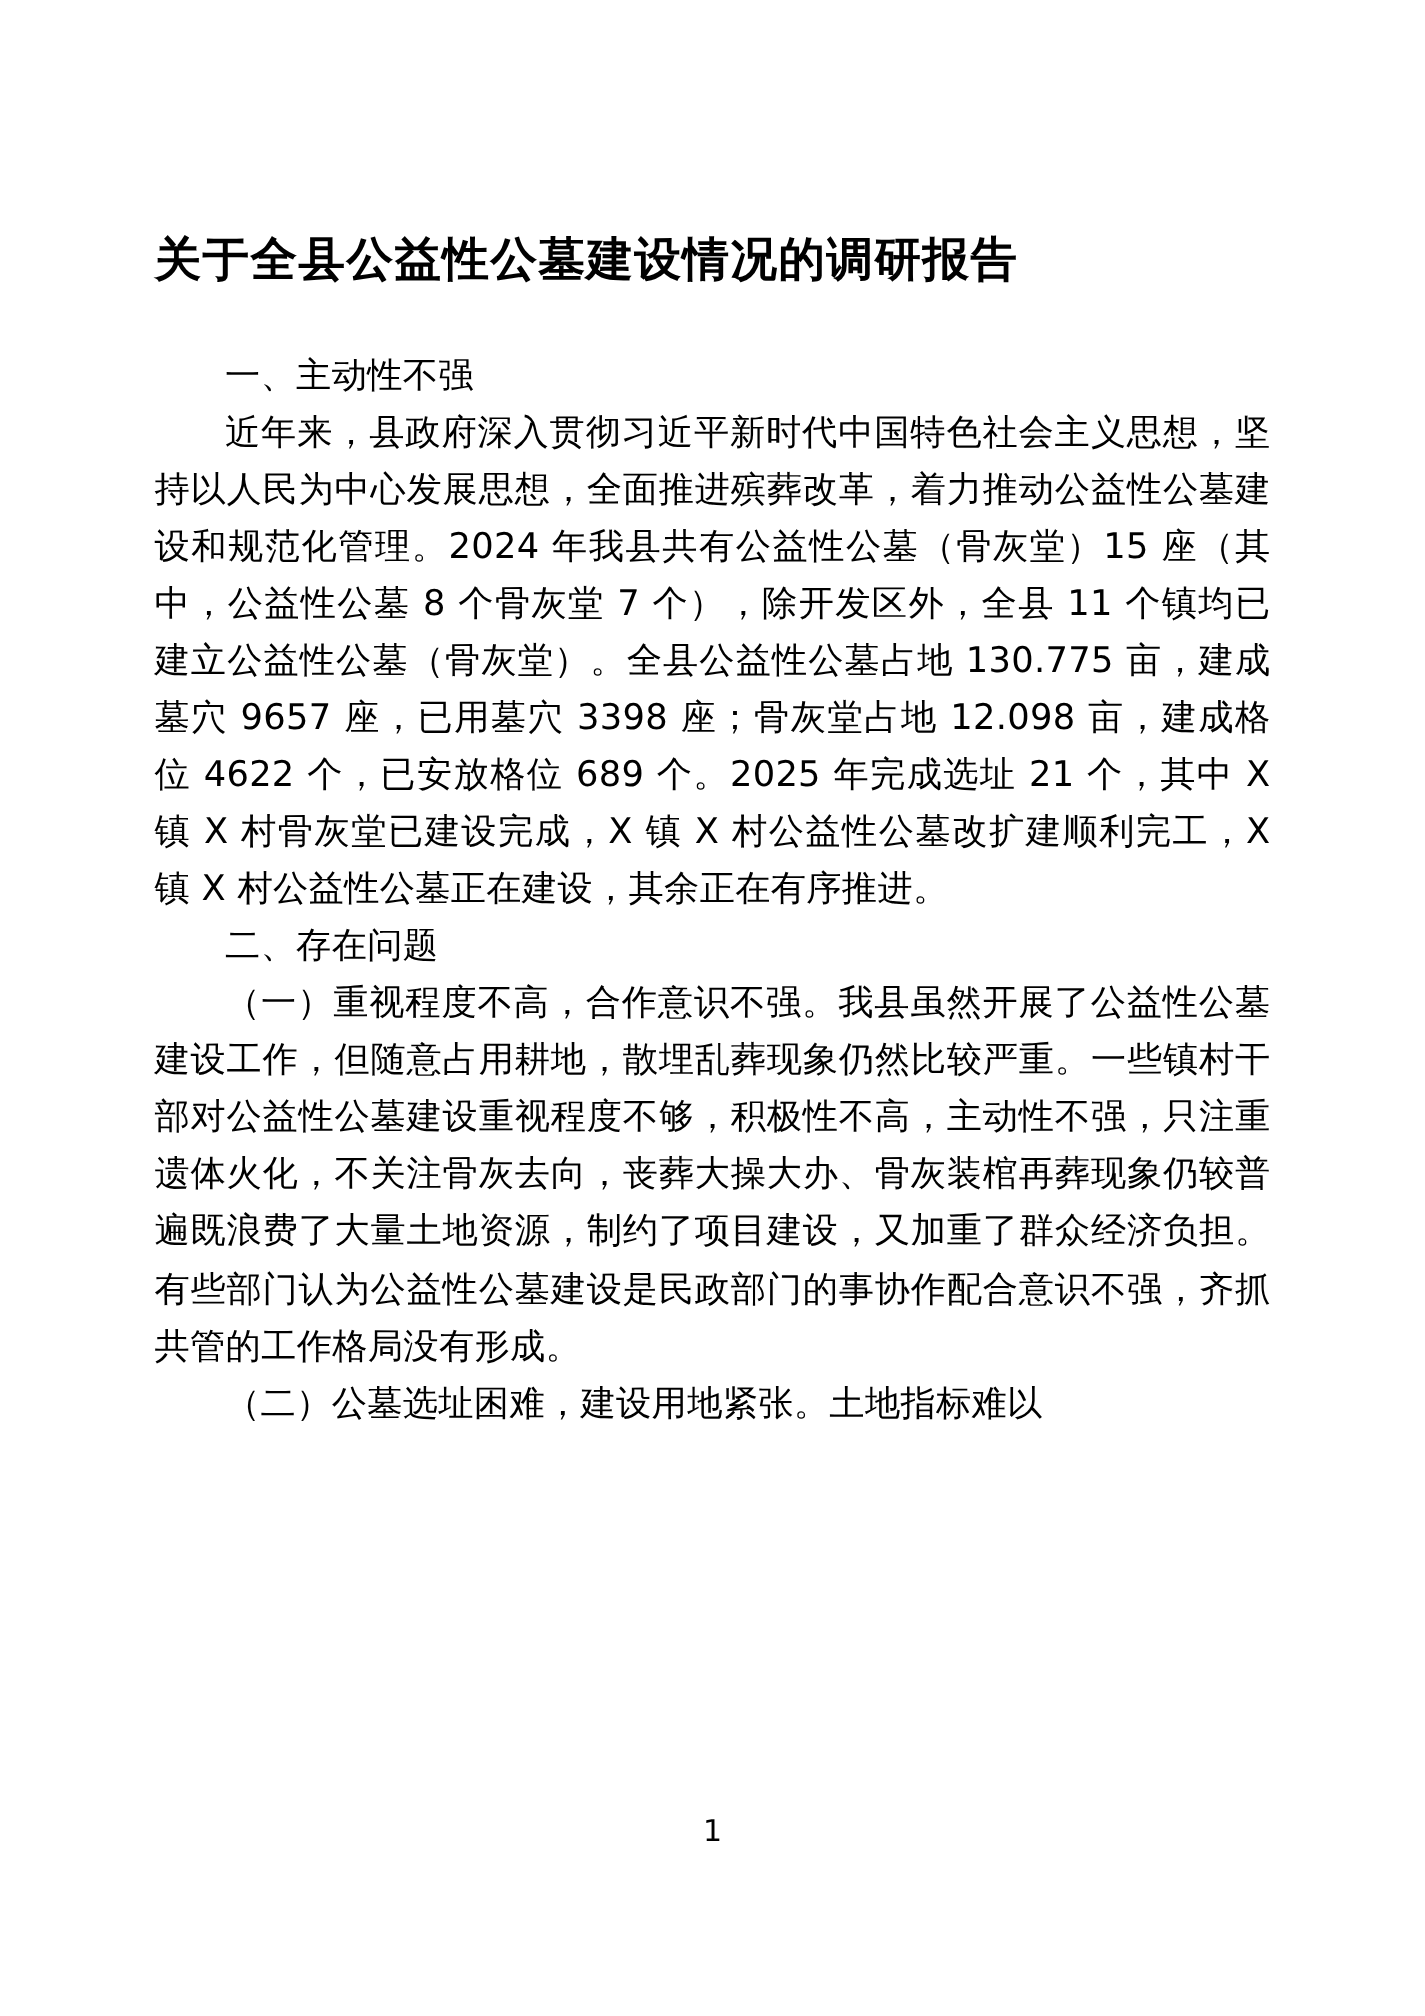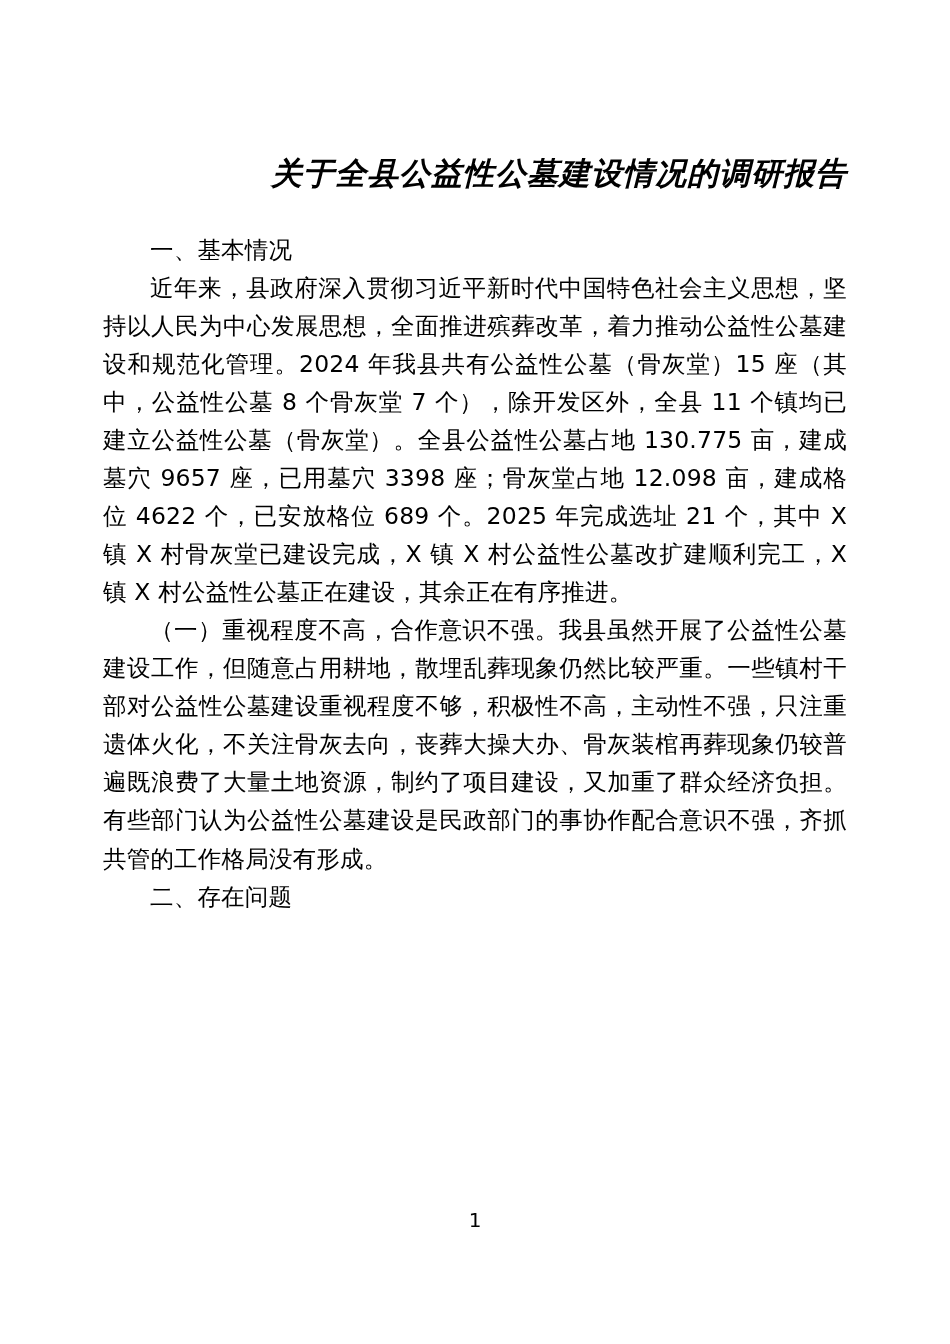--- a/index.html
+++ b/index.html
@@ -18,25 +18,24 @@
   .page {
     width: 950px;
     height: 1344px;
     box-sizing: border-box;
     padding: 150px 103px 0 103px;
     position: relative;
   }
   .doc-title {
     font-size: 31px;
     font-weight: bold;
-    text-align: right;
+    text-align: left;
     line-height: 1.5;
     letter-spacing: 1px;
     margin: 0 0 34px 0;
-    font-style: italic;
   }
   .para {
     font-size: 23.5px;
     line-height: 1.62;
     text-align: justify;
     text-justify: inter-ideograph;
     margin: 0;
     letter-spacing: 0.2px;
   }
   .para.indent {
@@ -51,19 +50,20 @@
     font-size: 20px;
   }
 </style>
 </head>
 <body>
 
 <div class="page">
 
   <h1 class="doc-title">关于全县公益性公墓建设情况的调研报告</h1>
 
-  <p class="para indent">一、基本情况</p>
+  <p class="para indent">一、主动性不强</p>
   <p class="para indent">近年来，县政府深入贯彻习近平新时代中国特色社会主义思想，坚持以人民为中心发展思想，全面推进殡葬改革，着力推动公益性公墓建设和规范化管理。2024 年我县共有公益性公墓（骨灰堂）15 座（其中，公益性公墓 8 个骨灰堂 7 个），除开发区外，全县 11 个镇均已建立公益性公墓（骨灰堂）。全县公益性公墓占地 130.775 亩，建成墓穴 9657 座，已用墓穴 3398 座；骨灰堂占地 12.098 亩，建成格位 4622 个，已安放格位 689 个。2025 年完成选址 21 个，其中 X 镇 X 村骨灰堂已建设完成，X 镇 X 村公益性公墓改扩建顺利完工，X 镇 X 村公益性公墓正在建设，其余正在有序推进。</p>
+  <p class="para indent">二、存在问题</p>
   <p class="para indent">（一）重视程度不高，合作意识不强。我县虽然开展了公益性公墓建设工作，但随意占用耕地，散埋乱葬现象仍然比较严重。一些镇村干部对公益性公墓建设重视程度不够，积极性不高，主动性不强，只注重遗体火化，不关注骨灰去向，丧葬大操大办、骨灰装棺再葬现象仍较普遍既浪费了大量土地资源，制约了项目建设，又加重了群众经济负担。有些部门认为公益性公墓建设是民政部门的事协作配合意识不强，齐抓共管的工作格局没有形成。</p>
-  <p class="para indent">二、存在问题</p>
+  <p class="para indent">（二）公墓选址困难，建设用地紧张。土地指标难以</p>
 
   <div class="page-number">1</div>
 </div>
 
 </body></html>

